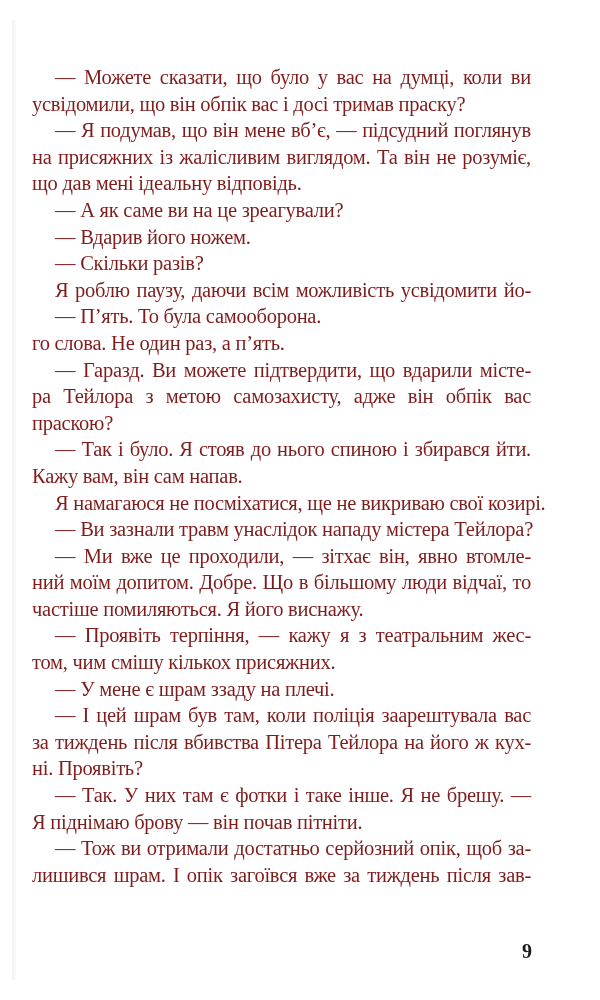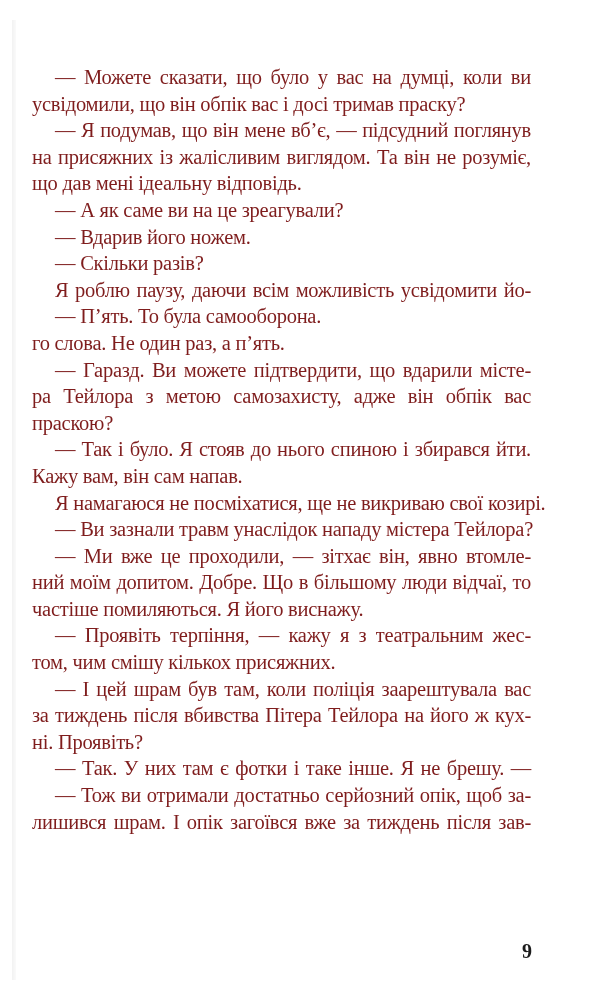--- a/index.html
+++ b/index.html
@@ -77,21 +77,23 @@
     <span class="line last">праскою?</span>
     <span class="line indent">— Так і було. Я стояв до нього спиною і збирався йти.</span>
     <span class="line last">Кажу вам, він сам напав.</span>
     <span class="line indent">Я намагаюся не посміхатися, ще не викриваю свої козирі.</span>
     <span class="line indent">— Ви зазнали травм унаслідок нападу містера Тейлора?</span>
     <span class="line indent">— Ми вже це проходили, — зітхає він, явно втомле-</span>
     <span class="line">ний моїм допитом. Добре. Що в більшому люди відчаї, то</span>
     <span class="line last">частіше помиляються. Я його виснажу.</span>
     <span class="line indent">— Проявіть терпіння, — кажу я з театральним жес-</span>
     <span class="line last">том, чим смішу кількох присяжних.</span>
+    <span class="line indent last">— У мене є шрам ззаду на плечі.</span>
     <span class="line indent">— І цей шрам був там, коли поліція заарештувала вас</span>
     <span class="line">за тиждень після вбивства Пітера Тейлора на його ж кух-</span>
     <span class="line last">ні. Проявіть?</span>
     <span class="line indent">— Так. У них там є фотки і таке інше. Я не брешу. —</span>
+    <span class="line last">Я піднімаю брову — він почав пітніти.</span>
     <span class="line indent">— Тож ви отримали достатньо серйозний опік, щоб за-</span>
     <span class="line">лишився шрам. І опік загоївся вже за тиждень після зав-</span>
   </div>
 
 <div class="page-number">9</div>
 
 </body></html>

